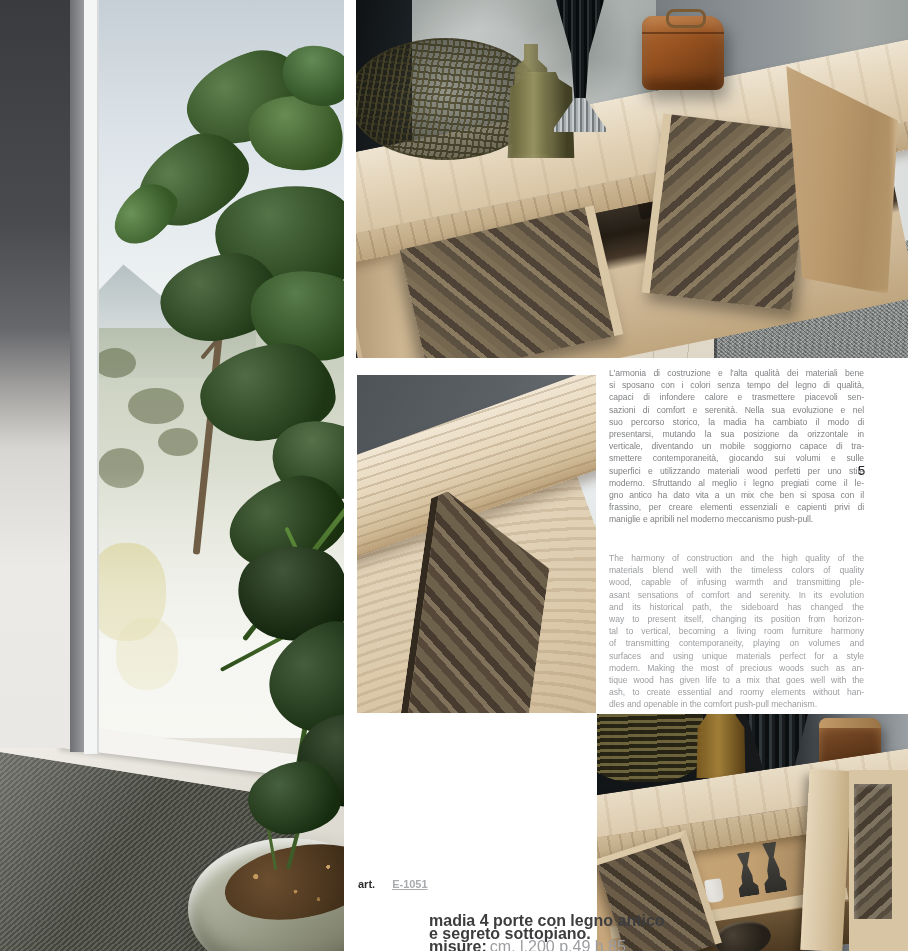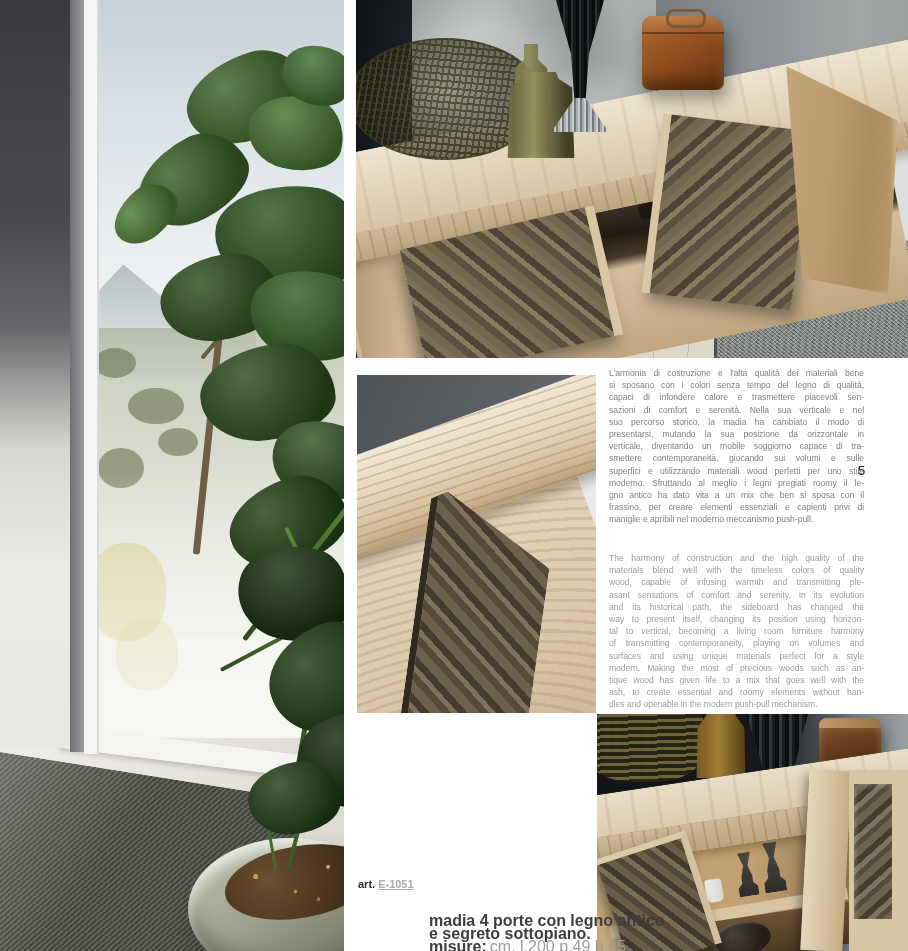--- a/index.html
+++ b/index.html
@@ -235,21 +235,21 @@
 
   
   .para{position:absolute;width:255px;color:#7f8184;font-size:8.6px;line-height:12.2px;letter-spacing:-0.05px;}
   .para-it{left:609px;top:367px;color:#7f8184;}
   .para-en{left:609px;top:552px;color:#9b9da0;}
   .tline{white-space:nowrap;text-align:justify;text-align-last:justify;}
   .tline-last{text-align-last:left;}
   .pagenum{position:absolute;left:858px;top:463px;width:18px;font-size:13px;color:#28282a;}
   .prod-art{position:absolute;left:358px;top:878px;font-size:11px;font-weight:bold;white-space:nowrap;}
   .art-label{color:#2e2e30;}
-  .art-code{color:#a9abae;margin-left:3px;text-decoration:underline;}
+  .art-code{color:#a9abae;margin-left:17px;text-decoration:underline;}
   .prod-desc{position:absolute;left:429px;top:914px;width:170px;font-size:16px;line-height:13px;}
   .prod-desc .tline{text-align:left;text-align-last:left;white-space:nowrap;}
   .desc-it{font-weight:bold;color:#3d3d3f;}
   .desc-en{color:#9b9da0;}
   .measure{white-space:nowrap;}
   .m-label{font-weight:bold;color:#3d3d3f;}
   .m-value{color:#9b9da0;margin-left:3px;}
 </style>
 </head>
 <body>
@@ -380,45 +380,45 @@
     <div class="br-door-open"></div>
     <div class="br-door-right">
       <div class="br-panel"></div>
     </div>
   </div>
 
   <div class="para para-it">
       <div class="tline">L'armonia di costruzione e l'alta qualità dei materiali bene</div>
       <div class="tline">si sposano con i colori senza tempo del legno di qualità,</div>
       <div class="tline">capaci di infondere calore e trasmettere piacevoli sen-</div>
-      <div class="tline">sazioni di comfort e serenità. Nella sua verticale e nel</div>
+      <div class="tline">sazioni di comfort e serenità. Nella sua evoluzione e nel</div>
       <div class="tline">suo percorso storico, la madia ha cambiato il modo di</div>
       <div class="tline">presentarsi, mutando la sua posizione da orizzontale in</div>
       <div class="tline">verticale, diventando un mobile soggiorno capace di tra-</div>
       <div class="tline">smettere contemporaneità, giocando sui volumi e sulle</div>
       <div class="tline">superfici e utilizzando materiali wood perfetti per uno stile</div>
-      <div class="tline">moderno. Sfruttando al meglio i legni pregiati roomy il le-</div>
+      <div class="tline">moderno. Sfruttando al meglio i legno pregiati come il le-</div>
       <div class="tline">gno antico ha dato vita a un mix che ben si sposa con il</div>
       <div class="tline">frassino, per creare elementi essenziali e capienti privi di</div>
       <div class="tline tline-last">maniglie e apribili nel moderno meccanismo push-pull.</div>
     </div>
   <div class="para para-en">
       <div class="tline">The harmony of construction and the high quality of the</div>
       <div class="tline">materials blend well with the timeless colors of quality</div>
       <div class="tline">wood, capable of infusing warmth and transmitting ple-</div>
       <div class="tline">asant sensations of comfort and serenity. In its evolution</div>
       <div class="tline">and its historical path, the sideboard has changed the</div>
-      <div class="tline">way to present itself, changing its position using horizon-</div>
+      <div class="tline">way to present itself, changing its position from horizon-</div>
       <div class="tline">tal to vertical, becoming a living room furniture harmony</div>
       <div class="tline">of transmitting contemporaneity, playing on volumes and</div>
       <div class="tline">surfaces and using unique materials perfect for a style</div>
       <div class="tline">modern. Making the most of precious woods such as an-</div>
       <div class="tline">tique wood has given life to a mix that goes well with the</div>
       <div class="tline">ash, to create essential and roomy elements without han-</div>
-      <div class="tline tline-last">dles and openable in the modern push-pull mechanism.</div>
+      <div class="tline tline-last">dles and openable in the comfort push-pull mechanism.</div>
     </div>
   <div class="pagenum">5</div>
 
   <div class="prod-art">
     <span class="art-label">art.</span><span class="art-code">E-1051</span>
   </div>
   <div class="prod-desc">
     <div class="desc-it">
         <div class="tline">madia 4 porte con legno antico</div>
         <div class="tline tline-last">e segreto sottopiano.</div>

